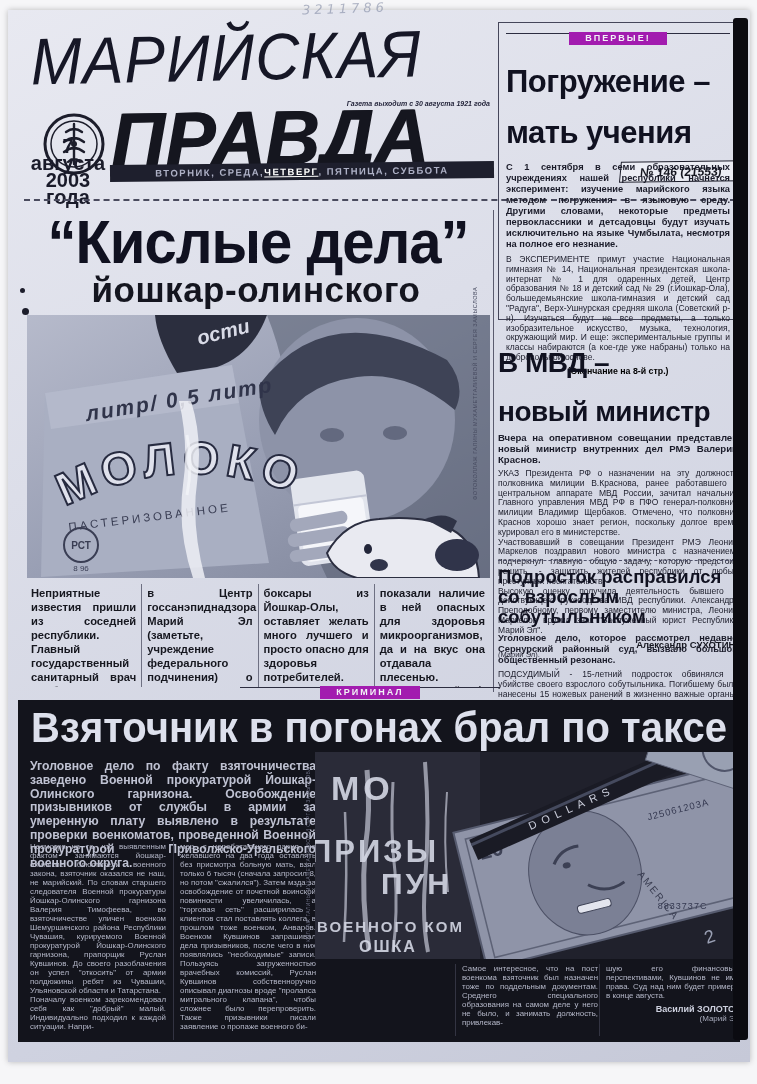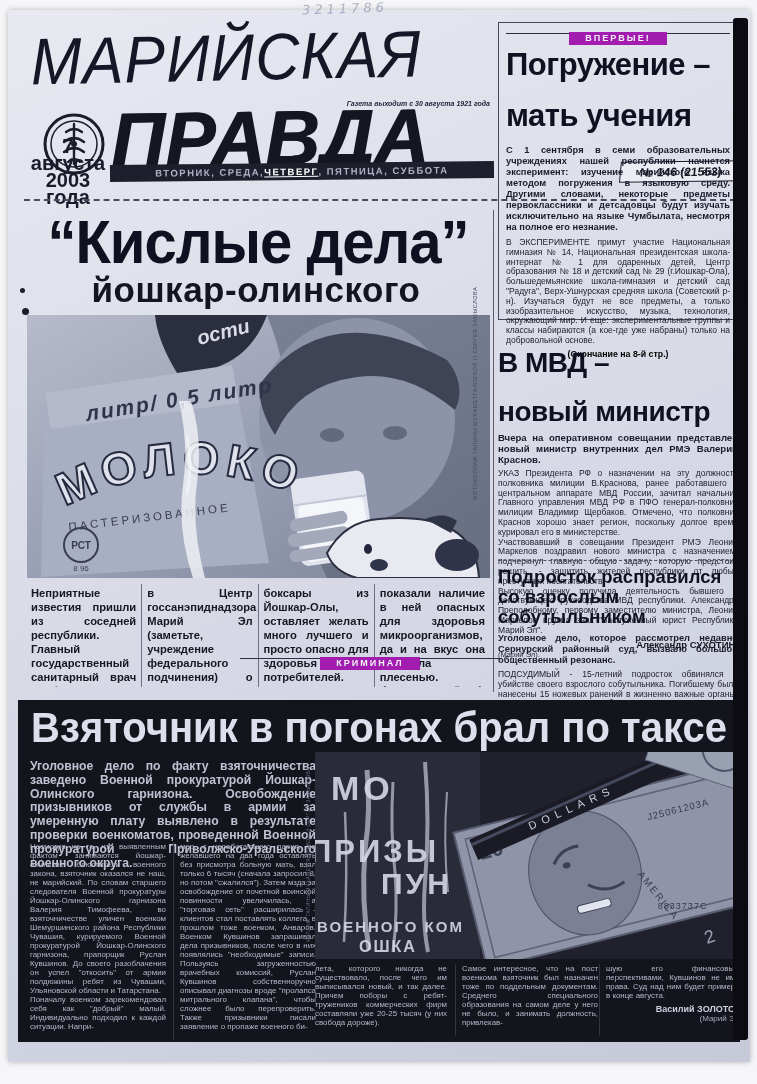--- a/index.html
+++ b/index.html
@@ -91,21 +91,21 @@
   .body-par{font-size:8.5px;line-height:9.8px;text-align:justify;color:#20212f;white-space:pre-line;}
   .cont-line{font-size:8.8px;font-weight:700;text-align:center;margin-top:3px;}
   .sig{font-size:9.5px;font-weight:700;text-align:right;margin-top:3px;color:#15161f;}
   .sig-note{font-size:7.5px;text-align:left;color:#2a2b3a;}
   #mvd{left:498px;top:328px;width:240px;}
   #mvd .hl-big{font-size:28px;line-height:29px;}
   #divider-teen{left:498px;top:560px;width:240px;border-top:1px dashed #50516a;}
   #teen{left:498px;top:567px;width:240px;}
   #teen .hl-mid{font-size:18.5px;font-weight:700;line-height:20px;color:#101120;}
   
-  #criminal-kicker-wrap{left:240px;top:652px;width:260px;}
+  #criminal-kicker-wrap{left:240px;top:681px;width:260px;}
   #criminal{left:18px;top:700px;width:722px;height:342px;background:#13141c;overflow:hidden;}
   #crim-hl{
     position:absolute;left:8px;top:4px;width:706px;text-align:center;
     font-size:40px;font-weight:700;letter-spacing:0px;color:#dde0ec;
     transform:scaleY(1.06);transform-origin:top;
   }
   #crim-lead{
     position:absolute;left:12px;top:60px;width:286px;
     font-size:12.2px;font-weight:700;line-height:13.8px;text-align:justify;color:#bfc2d2;
   }
@@ -245,21 +245,21 @@
       <div id="lead-cont">(Окончание на 2-й стр.)</div>
     </div>
   </div>
 
   <div class="abs" id="vert-rule"></div>
 
   <div class="abs" id="immersion">
     <div class="kicker-wrap">
       <span class="kicker">ВПЕРВЫЕ!</span>
     </div>
-    <div class="hl-big" style="margin-top:8px;">Погружение –</div>
+    <div class="hl-big" style="margin-top:25px;">Погружение –</div>
     <div class="hl-big">мать учения</div>
     <div class="lead-par" style="margin-top:14px;">С 1 сентября в семи образовательных учреждениях нашей республики начнется эксперимент: изучение марийского языка методом погружения в языковую среду. Другими словами, некоторые предметы первоклассники и детсадовцы будут изучать исключительно на языке Чумбылата, несмотря на полное его незнание.</div>
     <div class="body-par" style="margin-top:5px;">В ЭКСПЕРИМЕНТЕ примут участие Национальная гимназия № 14, Национальная президентская школа-интернат № 1 для одаренных детей, Центр образования № 18 и детский сад № 29 (г.Йошкар-Ола), большедемьянские школа-гимназия и детский сад "Радуга", Верх-Ушнурская средняя школа (Советский р-н). Изучаться будут не все предметы, а только изобразительное искусство, музыка, технология, окружающий мир. И еще: экспериментальные группы и классы набираются (а кое-где уже набраны) только на добровольной основе.</div>
     <div class="cont-line">(Окончание на 8-й стр.)</div>
   </div>
 
   <div class="abs" id="mvd">
     <div class="hl-big">В МВД –</div>
     <div class="hl-big">новый министр</div>
     <div class="lead-par" style="margin-top:6px;font-size:9.6px;">Вчера на оперативном совещании представлен новый министр внутренних дел РМЭ Валерий Краснов.</div>
@@ -334,21 +334,20 @@
 
         <g transform="rotate(18 400 20)">
           <rect x="330" y="-40" width="140" height="70" fill="#99a0b2" stroke="#5d6276"></rect>
           <circle cx="402" cy="-5" r="22" fill="none" stroke="#50556a" stroke-width="2"></circle>
         </g>
         <text x="392" y="192" font-size="18" fill="#9aa0b4" transform="rotate(-20 392 192)">2</text>
       </svg>
     </div>
     <div id="money-credit">КОЛЛАЖ ГАЛИНЫ МУХАМЕТГАЛИЕВОЙ И СЕРГЕЯ ЗАМЫСЛОВА</div>
 
-    <div class="crim-col-b" id="crim-col3">лета, которого никогда не существовало, после чего им выписывался новый, и так далее. Причем поборы с ребят-тружеников коммерческих фирм составляли уже 20-25 тысяч (у них свобода дороже).</div>
     <div class="crim-col-b" id="crim-col4">Самое интересное, что на пост военкома взяточник был назначен тоже по поддельным документам. Среднего специального образования на самом деле у него не было, и занимать должность, привлекав-</div>
     <div class="crim-col-b" id="crim-col5">
       <span>шую его финансовыми перспективами, Кувшинов не имел права. Суд над ним будет примерно в конце августа.</span>
       <div id="crim-sig">Василий ЗОЛОТОВ.</div>
       <div id="crim-sig-note">(Марий Эл).</div>
     </div>
   </div>
 
   <div class="abs" id="spine"></div>
 </div>

